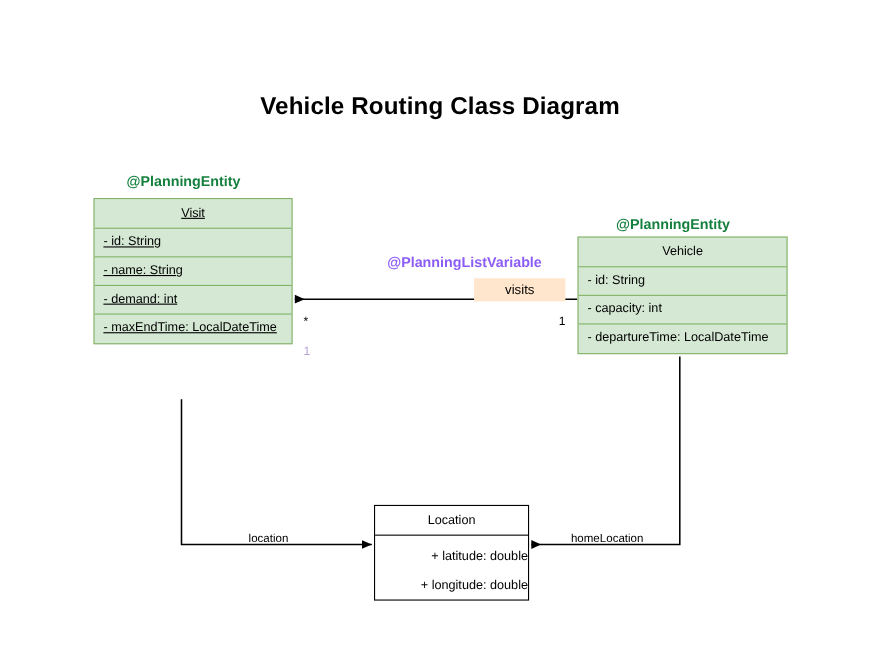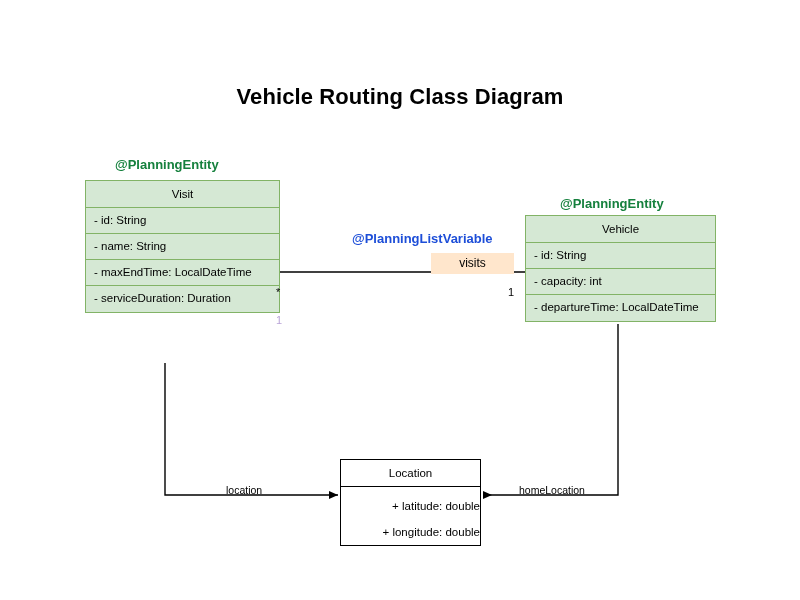--- a/index.html
+++ b/index.html
@@ -69,35 +69,35 @@
   .uml-class.plain .class-name {
     border-bottom: 1px solid #000000;
   }
   .uml-class.plain .attr {
     border-bottom: none;
     height: 26px;
     line-height: 26px;
     text-align: right;
   }
 
-  #visit-class  { left: 85px;  top: 180px; width: 195px; }
+  #visit-class  { left: 85px;  top: 180px; width: 181px; text-decoration: underline; }
   #vehicle-class{ left: 525px; top: 215px; width: 191px; }
   #location-class{ left: 340px; top: 459px; width: 141px; }
   #location-class .attr { padding-left: 8px; }
   #location-class .attr.first { margin-top: 6px; }
 
   
   .annotation {
     position: absolute;
     font-size: 13px;
     font-weight: bold;
     white-space: nowrap;
   }
   .annotation.entity { color: #15803d; }
-  .annotation.listvar { color: #1d4ed8; }
+  .annotation.listvar { color: #8b5cf6; }
 
   #ann-visit   { left: 115px; top: 157px; }
   #ann-vehicle { left: 560px; top: 196px; }
   #ann-listvar { left: 352px; top: 231px; }
 
   
   .edge-chip {
     position: absolute;
     background: #ffe6cc;
     font-size: 12px;
@@ -169,22 +169,22 @@
       <path d="M618,324 L618,495 L483,495" fill="none" stroke="#000000" stroke-width="1.4" marker-end="url(#arrow-left)"></path>
     </g>
   </svg>
 
   <div class="annotation entity" id="ann-visit">@PlanningEntity</div>
 
   <div class="uml-class" id="visit-class">
     <div class="class-name">Visit</div>
     <div class="attr">- id: String</div>
     <div class="attr">- name: String</div>
+    <div class="attr">- demand: int</div>
     <div class="attr">- maxEndTime: LocalDateTime</div>
-    <div class="attr">- serviceDuration: Duration</div>
   </div>
 
   <div class="annotation entity" id="ann-vehicle">@PlanningEntity</div>
 
   <div class="uml-class" id="vehicle-class">
     <div class="class-name">Vehicle</div>
     <div class="attr">- id: String</div>
     <div class="attr">- capacity: int</div>
     <div class="attr">- departureTime: LocalDateTime</div>
   </div>

